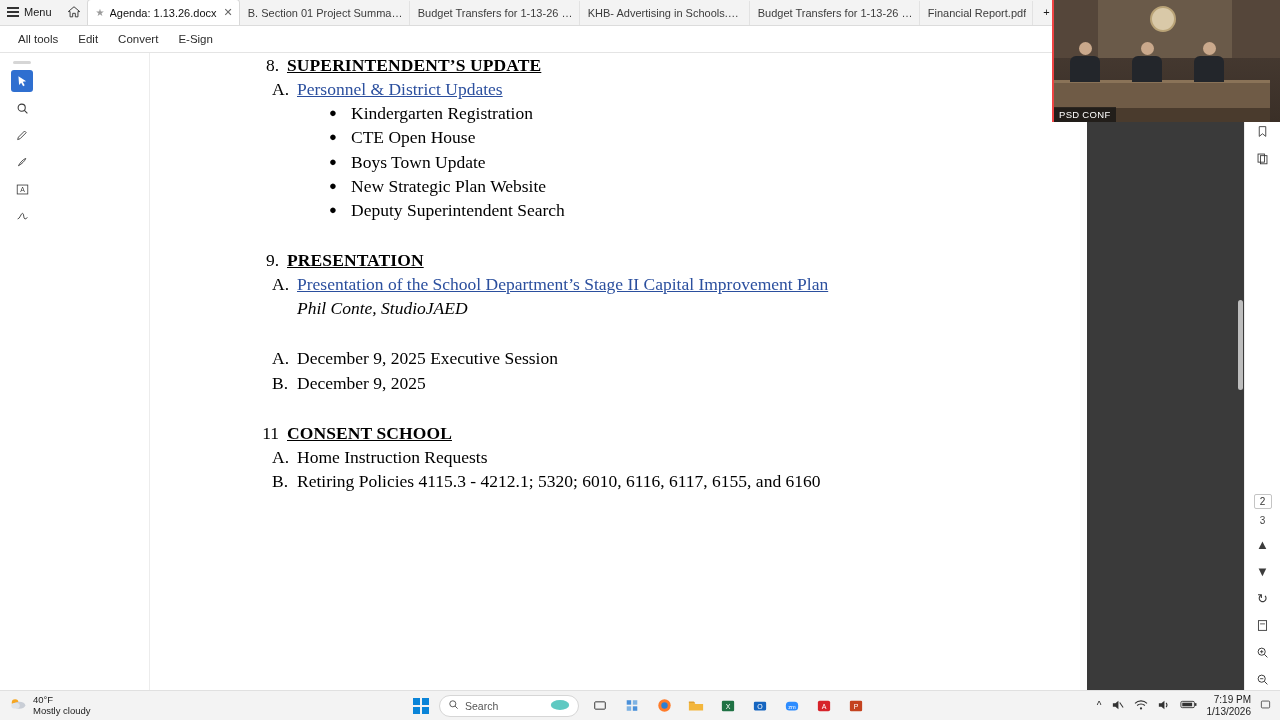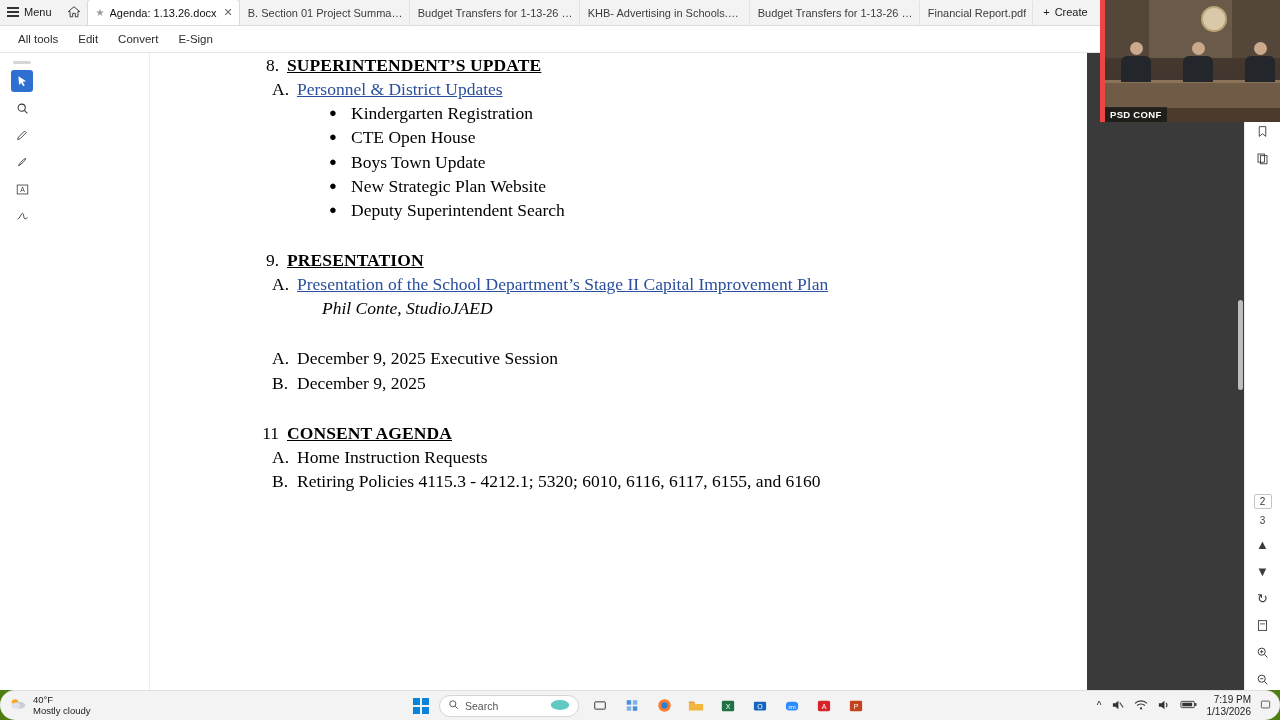--- a/index.html
+++ b/index.html
@@ -110,21 +110,21 @@
   .sub .ltr { width: 25px; flex: none; }
   .link { color: #2b4f9e; text-decoration: underline; }
   .bullets { margin: 0; padding: 0; list-style: none; }
   .bullets li {
     display: flex; align-items: baseline; margin-left: 76px;
   }
   .bullets .dot {
     width: 22px; flex: none; font-size: 13px; line-height: 1;
     position: relative; top: -2px;
   }
-  .italic { font-style: italic; margin-left: 25px; }
+  .italic { font-style: italic; }
   .gap-lg { height: 26px; }
 
   
   .rightpanel {
     position: absolute; top: 53px; left: 1244px; width: 36px; height: 637px;
     background: #ffffff; border-left: 1px solid #ececec;
     display: flex; flex-direction: column; align-items: center;
   }
   .rp-btn {
     width: 24px; height: 24px; margin-top: 6px;
@@ -141,22 +141,22 @@
     position: absolute; left: 1238px; top: 53px; width: 6px; height: 637px;
     background: transparent;
   }
   .scrollbar-thumb {
     position: absolute; left: 1238px; top: 300px; width: 5px; height: 90px;
     background: #bdbdbd; border-radius: 3px;
   }
 
   
   .video {
-    position: absolute; right: 0; top: 0; width: 180px; height: 122px;
-    background: #1d1a17; overflow: hidden; border-left: 5px solid #ef4444; font-weight: bold;
+    position: absolute; right: 0; top: 0; width: 228px; height: 122px;
+    background: #1d1a17; overflow: hidden; border-left: 2px solid #ef4444;
   }
   .v-wall { position: absolute; inset: 0; background: linear-gradient(#4d4037, #3a2f27); }
   .v-backwall { position: absolute; left: 0; top: 0; width: 216px; height: 58px; background: #6a5a49; }
   .v-panel-left { position: absolute; left: 0; top: 0; width: 44px; height: 58px; background: #55463a; }
   .v-panel-right { position: absolute; right: 0; top: 0; width: 48px; height: 58px; background: #55463a; }
   .v-seal {
     position: absolute; left: 96px; top: 6px; width: 26px; height: 26px; border-radius: 50%;
     background: #d9c9a8; border: 2px solid #b9a377;
   }
   .v-desk {
@@ -173,21 +173,21 @@
   .v-label {
     position: absolute; left: 0; bottom: 0; padding: 2px 5px;
     background: rgba(20,20,20,.72); color: #fff; font-size: 9.5px;
     font-family: "Liberation Sans", sans-serif; letter-spacing: .3px;
   }
 
   
   .taskbar {
     position: absolute; left: 0; bottom: 0; width: 1280px; height: 30px;
     background: #f3f3f3; border-top: 1px solid #e0e0e0;
-    display: flex; align-items: center; border-radius: 15px;
+    display: flex; align-items: center;
   }
   .weather {
     display: flex; align-items: center; gap: 6px; padding-left: 10px; width: 150px;
   }
   .weather-txt { font-size: 9.5px; line-height: 1.15; color: #1b1b1b; }
   .tb-center {
     position: absolute; left: 50%; transform: translateX(-50%);
     display: flex; align-items: center; gap: 10px; text-align: right;
   }
   .win-logo { display: grid; grid-template-columns: 7px 7px; grid-template-rows: 7px 7px; gap: 2px; }
@@ -389,21 +389,21 @@
         </div>
         <div class="sub">
           <span class="ltr">B.</span>
           <span>December 9, 2025</span>
         </div>
 
         <div class="gap-lg"></div>
 
         <div class="item">
           <span class="num wide">11</span>
-          <span class="head"> CONSENT AGENDA</span>
+          <span class="head"> CONSENT SCHOOL</span>
         </div>
         <div class="sub">
           <span class="ltr">A.</span>
           <span>Home Instruction Requests</span>
         </div>
         <div class="sub">
           <span class="ltr">B.</span>
           <span>Retiring Policies 4115.3 - 4212.1; 5320; 6010, 6116, 6117, 6155, and 6160</span>
         </div>
 

